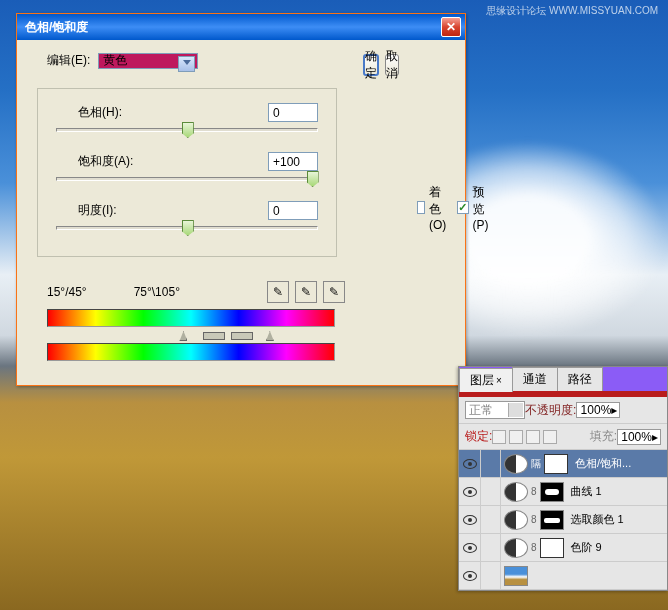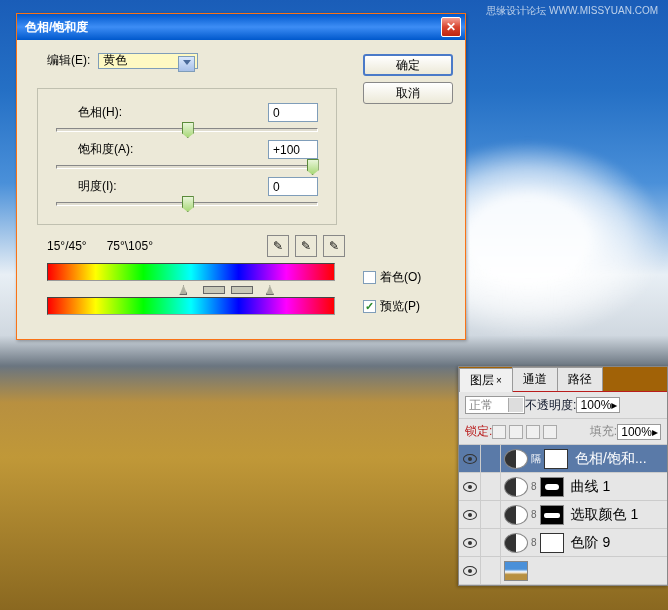--- a/index.html
+++ b/index.html
@@ -5,47 +5,47 @@
 *{margin:0;padding:0;box-sizing:border-box;font-family:"Microsoft YaHei",SimSun,sans-serif;font-size:12px}
 body{width:668px;height:610px;position:relative;background:linear-gradient(180deg,#1a5db8 0%,#2570c5 15%,#4a90d9 30%,#e8eff5 45%,#d0d8e0 55%,#6a7580 60%,#b89040 66%,#c09838 75%,#8a6820 100%);overflow:hidden}
 .watermark{position:absolute;top:4px;right:10px;color:rgba(255,255,255,0.7);font-size:10px}
 .dialog{position:absolute;left:16px;top:13px;width:450px;background:#ece9d8;border:1px solid #f97316;box-shadow:1px 1px 3px rgba(0,0,0,0.3)}
 .titlebar{height:26px;background:linear-gradient(180deg,#0058cc 0%,#3d8df5 50%,#0058cc 100%);display:flex;align-items:center;padding:0 4px 0 8px;color:#fff;font-weight:bold}
 .titlebar-text{flex:1}
 .close-btn{width:20px;height:20px;background:linear-gradient(180deg,#f5a095 0%,#d84530 50%,#c02510 100%);border:1px solid #fff;border-radius:2px;display:flex;align-items:center;justify-content:center;color:#fff;font-weight:bold;cursor:pointer}
 .dialog-body{padding:12px 12px 18px 12px;display:flex;gap:10px}
 .left-panel{flex:1}
 .edit-row{display:flex;align-items:center;gap:8px;margin-bottom:19px;padding-left:18px}
-.dropdown{width:100px;height:16px;border:1px solid #7f9db9;background:#fef9c3;display:flex;align-items:center;padding:0 4px;position:relative}
+.dropdown{width:100px;height:16px;border:1px solid #7f9db9;background:#be185d;display:flex;align-items:center;padding:0 4px;position:relative}
 .dropdown::after{content:"";position:absolute;right:2px;top:2px;width:15px;height:14px;background:linear-gradient(180deg,#dae8fc,#a8c0e8);border:1px solid #7f9db9}
 .dd-arrow{position:absolute;right:6px;top:6px;width:0;height:0;border-left:4px solid transparent;border-right:4px solid transparent;border-top:5px solid #4a6a9a;z-index:1}
 .slider-group{border:1px solid #c0c0b0;padding:14px 18px;margin-left:8px;width:300px}
-.slider-row{margin-bottom:8px}
+.slider-row{margin-bottom:20px}
 .slider-label-row{display:flex;align-items:center;justify-content:space-between;margin-bottom:6px;padding-left:22px}
 .num-input{width:50px;height:19px;border:1px solid #7f9db9;background:#fff;text-align:left;padding:0 4px}
 .slider-track{height:4px;background:#e0ddd0;border-top:1px solid #888;border-left:1px solid #888;border-bottom:1px solid #fff;border-right:1px solid #fff;position:relative;margin-top:4px}
 .slider-thumb{position:absolute;top:-7px;width:12px;height:16px;background:linear-gradient(180deg,#e8f5d8,#a8d878);border:1px solid #5a8a3a;clip-path:polygon(0 0,100% 0,100% 70%,50% 100%,0 70%)}
-.right-panel{width:90px;display:flex;flex-direction:column;gap:6px;padding-top:2px}
+.right-panel{width:90px;display:flex;gap:6px;padding-top:2px}
 .btn{height:22px;background:linear-gradient(180deg,#fff,#ece9d8);border:1px solid #888;border-radius:3px;display:flex;align-items:center;justify-content:center;cursor:pointer}
 .btn.def{border:2px solid #4a7ac8}
-.range-row{display:flex;align-items:center;gap:20px;margin-top:10px;padding-left:18px}
+.range-row{display:flex;align-items:center;gap:47px;margin-top:24px;padding-left:18px}
 .eyedrops{display:flex;gap:6px;margin-left:auto;margin-right:8px}
 .eye-btn{width:22px;height:22px;border:1px solid #888;background:#ece9d8;display:flex;align-items:center;justify-content:center;cursor:pointer}
 .chk-row{display:flex;align-items:center;gap:4px;margin-bottom:6px}
 .chk{width:13px;height:13px;border:1px solid #7f9db9;background:#fff;display:flex;align-items:center;justify-content:center}
 .chk.checked::after{content:"✓";color:#2a8a2a;font-weight:bold;font-size:11px}
 .hue-strip{height:18px;margin:6px 18px 4px;background:linear-gradient(90deg,red,#ff0,#0f0,#0ff,#00f,#f0f,red);border:1px inset #999}
 .hue-strip2{height:18px;margin:0 18px 6px;background:linear-gradient(90deg,red,#ff0,#0f0,#0ff,#00f,#f0f,red);border:1px inset #999;position:relative}
 .hue-markers{position:relative;height:12px;margin:0 18px}
 .hm{position:absolute;width:8px;height:10px;background:#b0b0a0;border:1px solid #666;clip-path:polygon(50% 0,100% 100%,0 100%)}
 .hm.bar{clip-path:none;width:22px;height:8px;top:1px;background:#c8c8b8}
 
 
 .layers-panel{position:absolute;right:0;top:366px;width:210px;background:#e6e6e6;border:1px solid #888;box-shadow:-1px 1px 3px rgba(0,0,0,0.3)}
-.tabs{display:flex;background:#a16207;border-bottom:1px solid #b91c1c}
+.tabs{display:flex;background:#8b5cf6;border-bottom:6px solid #b91c1c}
 .tab{padding:3px 10px;background:#e6e6e6;border:1px solid #999;border-bottom:none;margin-right:-1px;cursor:pointer}
 .tab.active{background:#f0f0f0;position:relative;top:1px}
 .tab-close{margin-left:2px;font-size:10px}
 .panel-row{display:flex;align-items:center;padding:4px 6px;gap:0;border-bottom:1px solid #ccc}
 .mini-dd{width:60px;height:18px;border:1px solid #999;background:#fff;display:flex;align-items:center;padding:0 3px;position:relative;color:#888}
 .mini-dd::after{content:"";position:absolute;right:1px;top:1px;width:14px;height:14px;background:#ddd;border-left:1px solid #aaa}
 .pct-input{width:44px;height:16px;border:1px solid #999;background:#fff;font-size:10px;padding:0 2px;display:flex;align-items:center;justify-content:flex-end}
 .lock-icons{display:flex;gap:3px}
 .lock-ic{width:14px;height:14px;border:1px solid #aaa;background:#f0f0f0}
 .layer-list{max-height:180px;overflow:hidden}
@@ -53,21 +53,21 @@
 .layer-item.sel{background:#5a7aa8;color:#fff}
 .eye-col{width:22px;height:100%;display:flex;align-items:center;justify-content:center;border-right:1px solid #ccc}
 .eye{width:14px;height:10px;border:1px solid #333;border-radius:60%;position:relative}
 .eye::after{content:"";position:absolute;left:4px;top:2px;width:4px;height:4px;background:#333;border-radius:50%}
 .link-col{width:20px;height:100%;display:flex;align-items:center;justify-content:center;border-right:1px solid #ccc;font-size:10px}
 .thumb{width:24px;height:20px;margin:0 3px;border:1px solid #888;background:#fff}
 .thumb.adj{border-radius:50%;background:linear-gradient(90deg,#333 50%,#fff 50%)}
 .thumb.mask{background:#000}
 .thumb.mask.w{background:#fff;border:1px solid #333}
 .thumb.img{background:linear-gradient(180deg,#4a90d9 40%,#fff 55%,#b89040 70%)}
-.layer-name{flex:1;padding-left:4px;font-size:14px;overflow:hidden;white-space:nowrap}
+.layer-name{flex:1;padding-left:4px;font-size:11px;overflow:hidden;white-space:nowrap}
 .clouds{position:absolute;top:140px;right:0;width:280px;height:200px;background:radial-gradient(ellipse at 50% 50%,rgba(255,255,255,0.95) 30%,rgba(255,255,255,0.6) 50%,transparent 70%);filter:blur(3px)}
 </style>
 </head>
 <body>
 
 <div class="clouds"></div>
 <div class="watermark">思缘设计论坛  WWW.MISSYUAN.COM</div>
 
 <div class="dialog">
   <div class="titlebar">
@@ -97,21 +97,21 @@
         </div>
         <div class="slider-row">
           <div class="slider-label-row">
             <span>饱和度(A):</span>
             <input class="num-input" value="+100" style="">
           </div>
           <div class="slider-track">
             <div class="slider-thumb" style="left:96%"></div>
           </div>
         </div>
-        <div class="slider-row" style="margin-bottom:4px">
+        <div class="slider-row" style="margin-bottom:12px">
           <div class="slider-label-row">
             <span>明度(I):</span>
             <input class="num-input" value="0" style="">
           </div>
           <div class="slider-track">
             <div class="slider-thumb" style="left:48%"></div>
           </div>
         </div>
       </div>
       <div class="range-row">
@@ -158,21 +158,21 @@
 <div class="layers-panel">
   <div class="tabs">
     <div class="tab active"><span>图层</span><span class="tab-close">×</span></div>
     <div class="tab">通道</div>
     <div class="tab">路径</div>
   </div>
   <div class="panel-row">
     <div class="mini-dd">
         <span>正常</span>
       </div>
-    <span style="color:#0f172a">不透明度:</span>
+    <span style="color:#7f1d1d">不透明度:</span>
     <div class="pct-input">
         <span>100%</span>
         <span>▸</span>
       </div>
   </div>
   <div class="panel-row">
     <span style="color:#b91c1c">锁定:</span>
     <div class="lock-icons">
       <div class="lock-ic"></div>
       <div class="lock-ic"></div>

